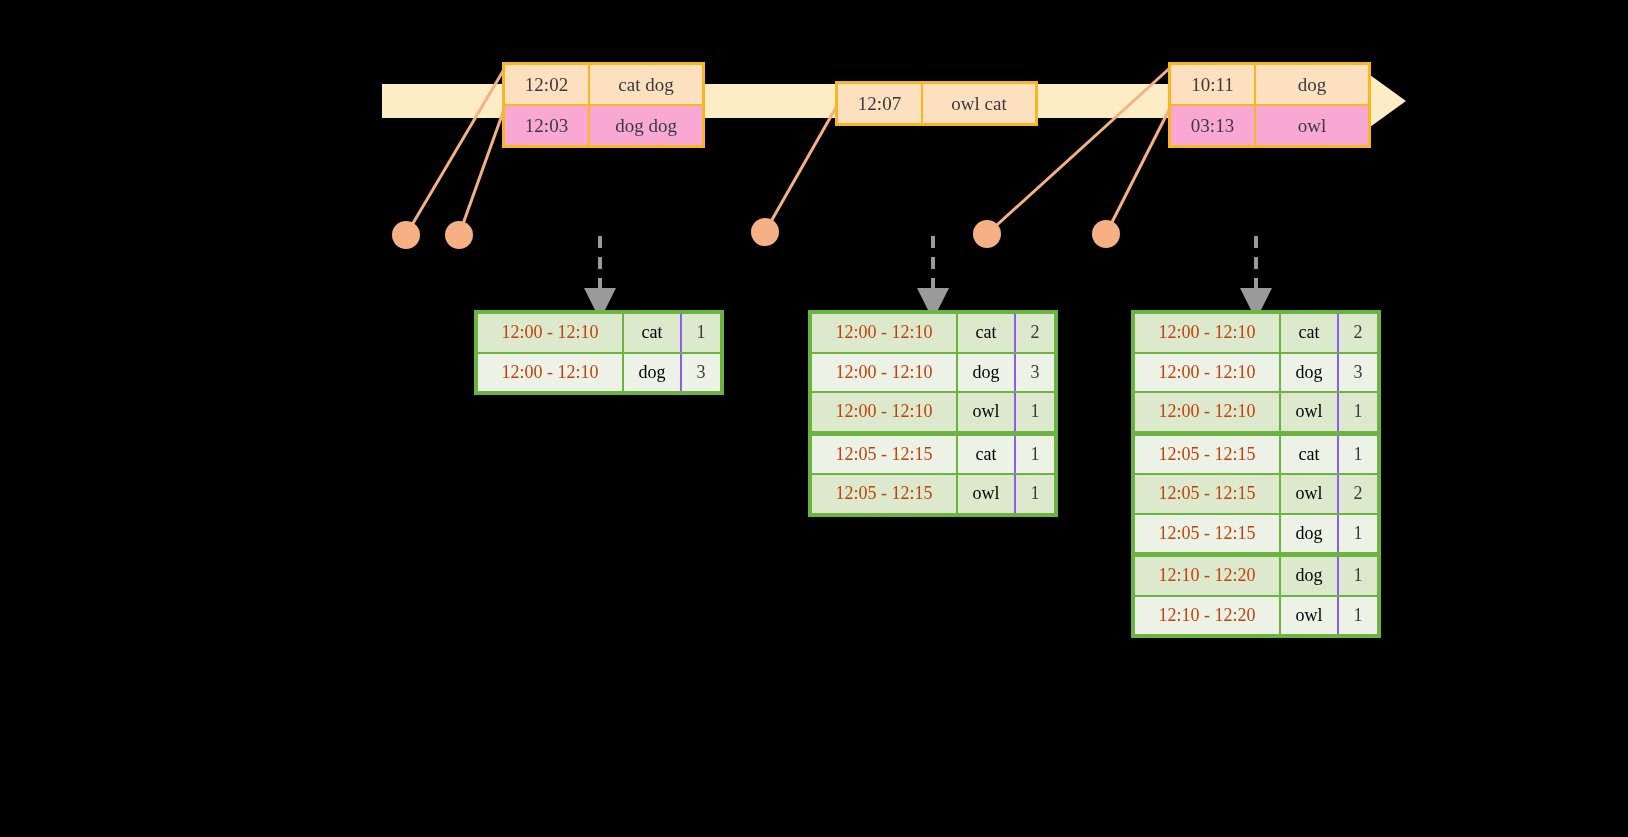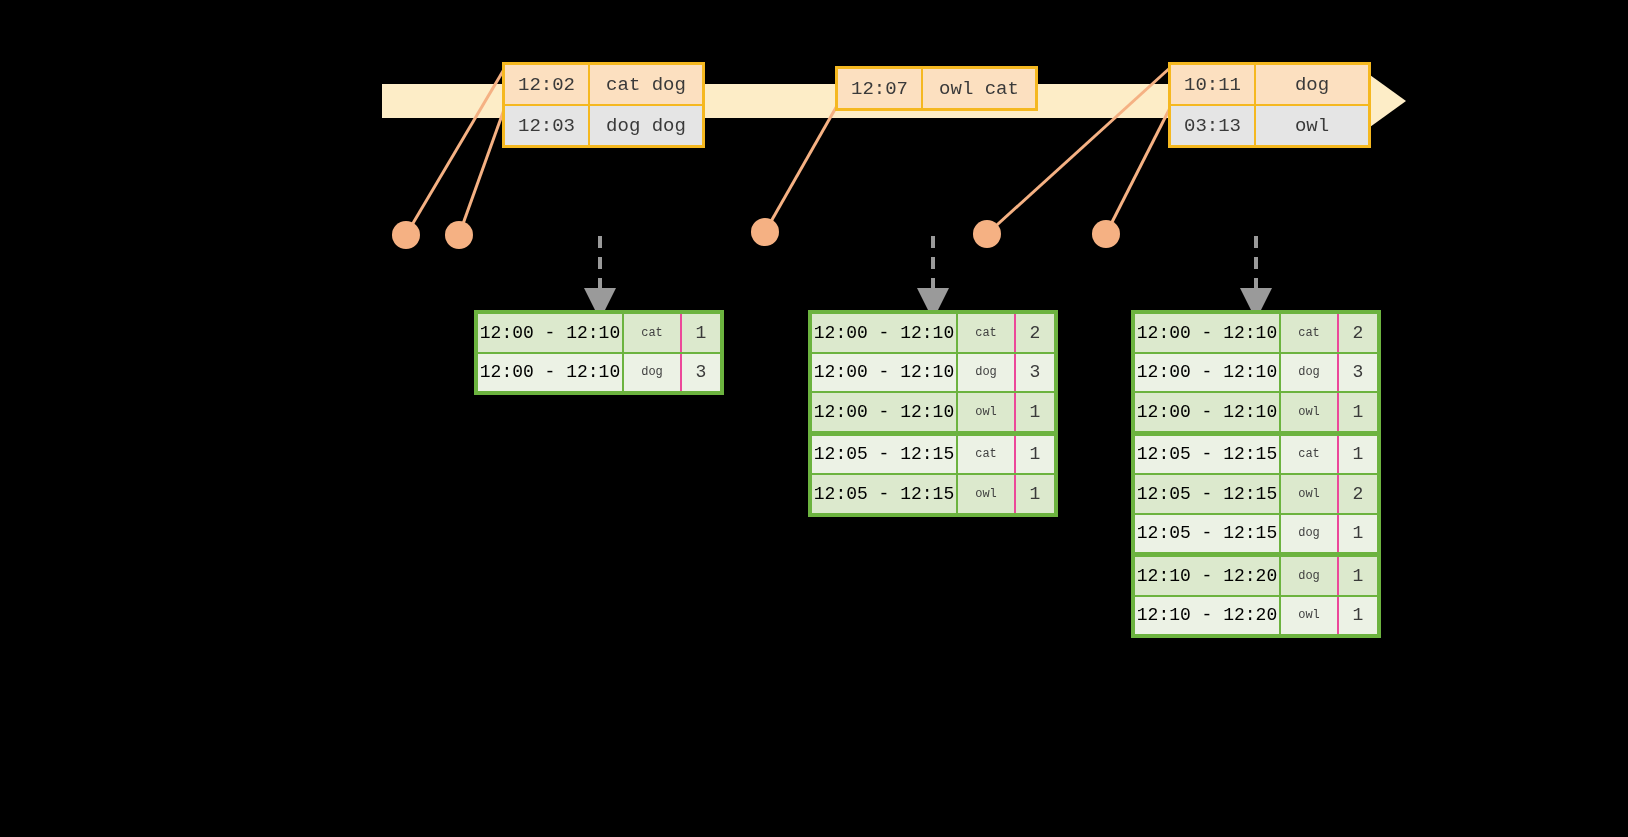--- a/index.html
+++ b/index.html
@@ -5,21 +5,21 @@
   html, body {
     margin: 0;
     padding: 0;
     background: #000000;
   }
   #canvas {
     position: relative;
     width: 1511px;
     height: 837px;
     background: #000000;
-    font-family: Liberation Mono, monospace;
+    font-family: Liberation Serif, serif;
     overflow: hidden;
   }
 
   
   .timeline-bar {
     position: absolute;
     left: 382px;
     top: 84px;
     width: 1000px;
     height: 34px;
@@ -44,21 +44,21 @@
     border-collapse: collapse;
   }
   .event-row {
     display: flex;
     height: 39px;
   }
   .event-row + .event-row {
     border-top: 2px solid #f5b820;
   }
   .event-row.shade-a { background: #fce0c0; }
-  .event-row.shade-b { background: #e5e5e5; }
+  .event-row.shade-b { background: #f9a8d4; }
 
   .event-cell-time {
     width: 85px;
     display: flex;
     align-items: center;
     justify-content: center;
     font-size: 19px;
     color: #3a3a3a;
     border-right: 2px solid #f5b820;
     box-sizing: border-box;
@@ -67,21 +67,21 @@
     width: 112px;
     display: flex;
     align-items: center;
     justify-content: center;
     font-size: 19px;
     color: #3a3a3a;
     box-sizing: border-box;
   }
 
   #event-box-1 { left: 502px; top: 62px; }
-  #event-box-2 { left: 835px; top: 66px; }
+  #event-box-2 { left: 835px; top: 81px; }
   #event-box-3 { left: 1168px; top: 62px; }
 
   
   .connector-svg {
     position: absolute;
     left: 0;
     top: 0;
     width: 1628px;
     height: 837px;
     pointer-events: none;
@@ -102,32 +102,32 @@
   .result-row.shade-b { background: #ecf2e5; }
   .result-row + .result-row { border-top: 2px solid #6cb33f; }
   .result-row.group-sep { border-top: 5px solid #6cb33f; }
 
   .rc-window {
     width: 146px;
     display: flex;
     align-items: center;
     justify-content: center;
     font-size: 18px;
-    color: #000000;
+    color: #c2410c;
     border-right: 2px solid #6cb33f;
     box-sizing: border-box;
   }
   .rc-key {
     width: 58px;
     display: flex;
     align-items: center;
     justify-content: center;
-    font-size: 12px;
-    color: #404040;
-    border-right: 2px solid #ec4899;
+    font-size: 18px;
+    color: #000000;
+    border-right: 2px solid #8b5cf6;
     box-sizing: border-box;
   }
   .rc-count {
     width: 38px;
     display: flex;
     align-items: center;
     justify-content: center;
     font-size: 18px;
     color: #3a3a3a;
     box-sizing: border-box;

